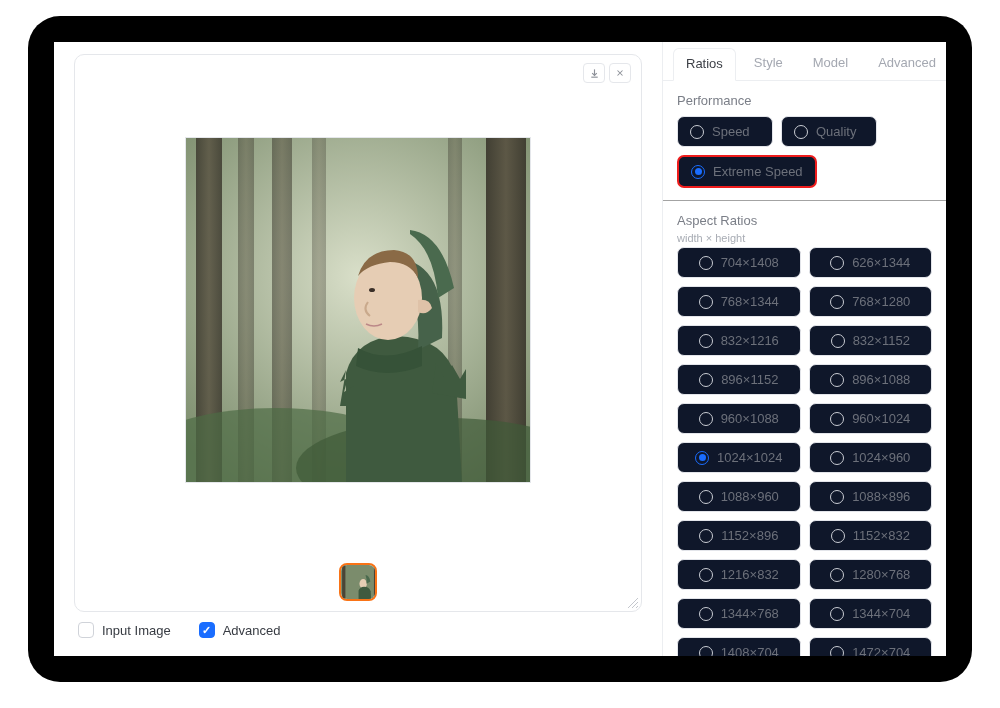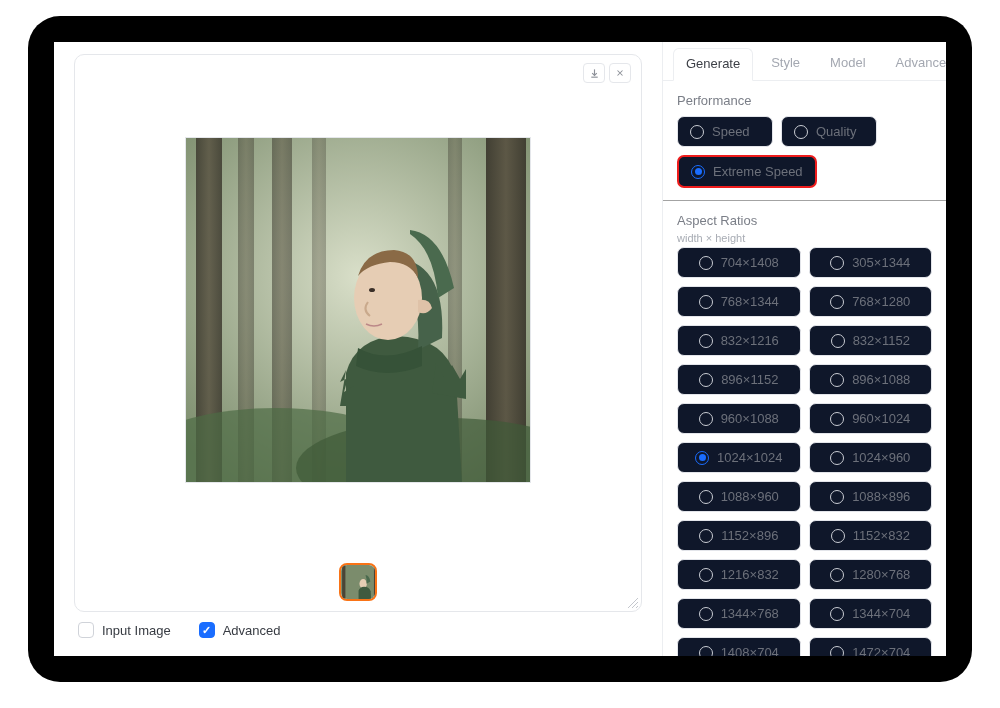--- a/index.html
+++ b/index.html
@@ -375,21 +375,21 @@
         </label>
         <label class="check-item">
           <span class="checkbox checked"></span>
           <span>Advanced</span>
         </label>
       </div>
     </div>
 
     <div class="sidebar">
       <div class="tabs">
-        <div class="tab active">Generate</div>
+        <div class="tab active">Ratios</div>
         <div class="tab">Style</div>
         <div class="tab">Model</div>
         <div class="tab">Advanced</div>
       </div>
 
       <div class="scroll-area">
         <div class="section">
           <div class="section-title">Performance</div>
           <div class="radio-grid" id="perf-grid">
               <div class="radio-chip" style="min-width: 96px;">
@@ -410,21 +410,21 @@
         <div class="section">
           <div class="section-title">Aspect Ratios</div>
           <div class="section-sub">width × height</div>
           <div class="ratio-grid" id="ratio-grid">
               <div class="radio-chip">
                 <span class="radio-dot"></span>
                 <span>704×1408</span>
               </div>
               <div class="radio-chip">
                 <span class="radio-dot"></span>
-                <span>305×1344</span>
+                <span>626×1344</span>
               </div>
               <div class="radio-chip">
                 <span class="radio-dot"></span>
                 <span>768×1344</span>
               </div>
               <div class="radio-chip">
                 <span class="radio-dot"></span>
                 <span>768×1280</span>
               </div>
               <div class="radio-chip">

